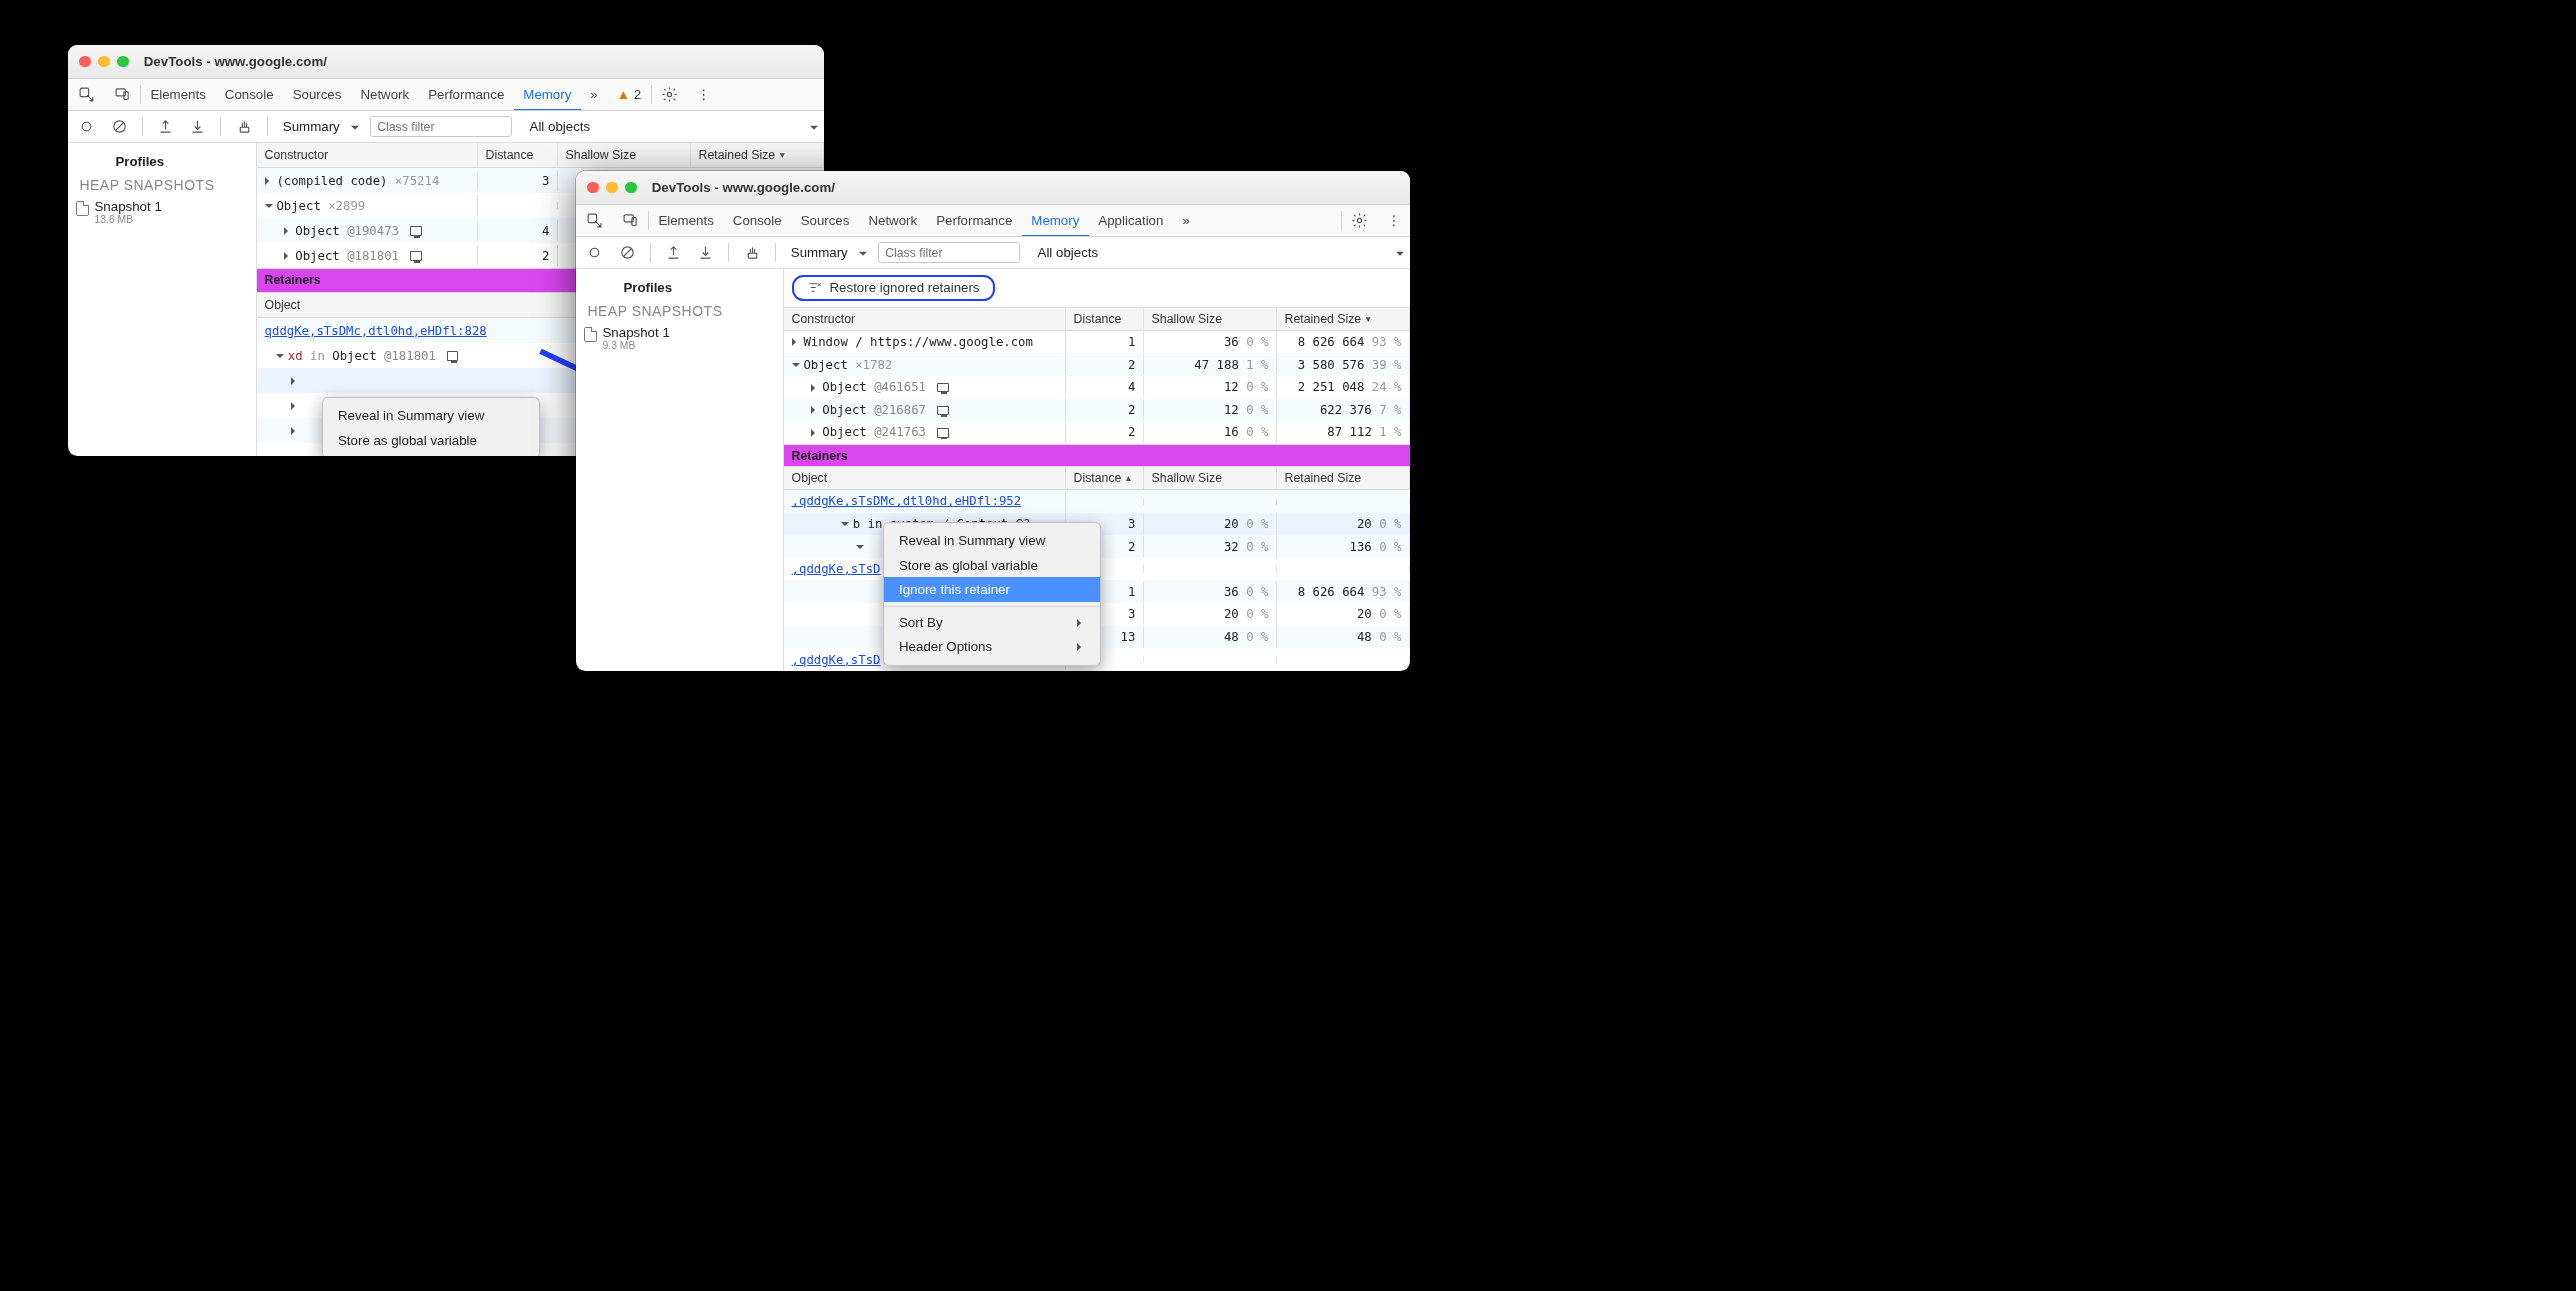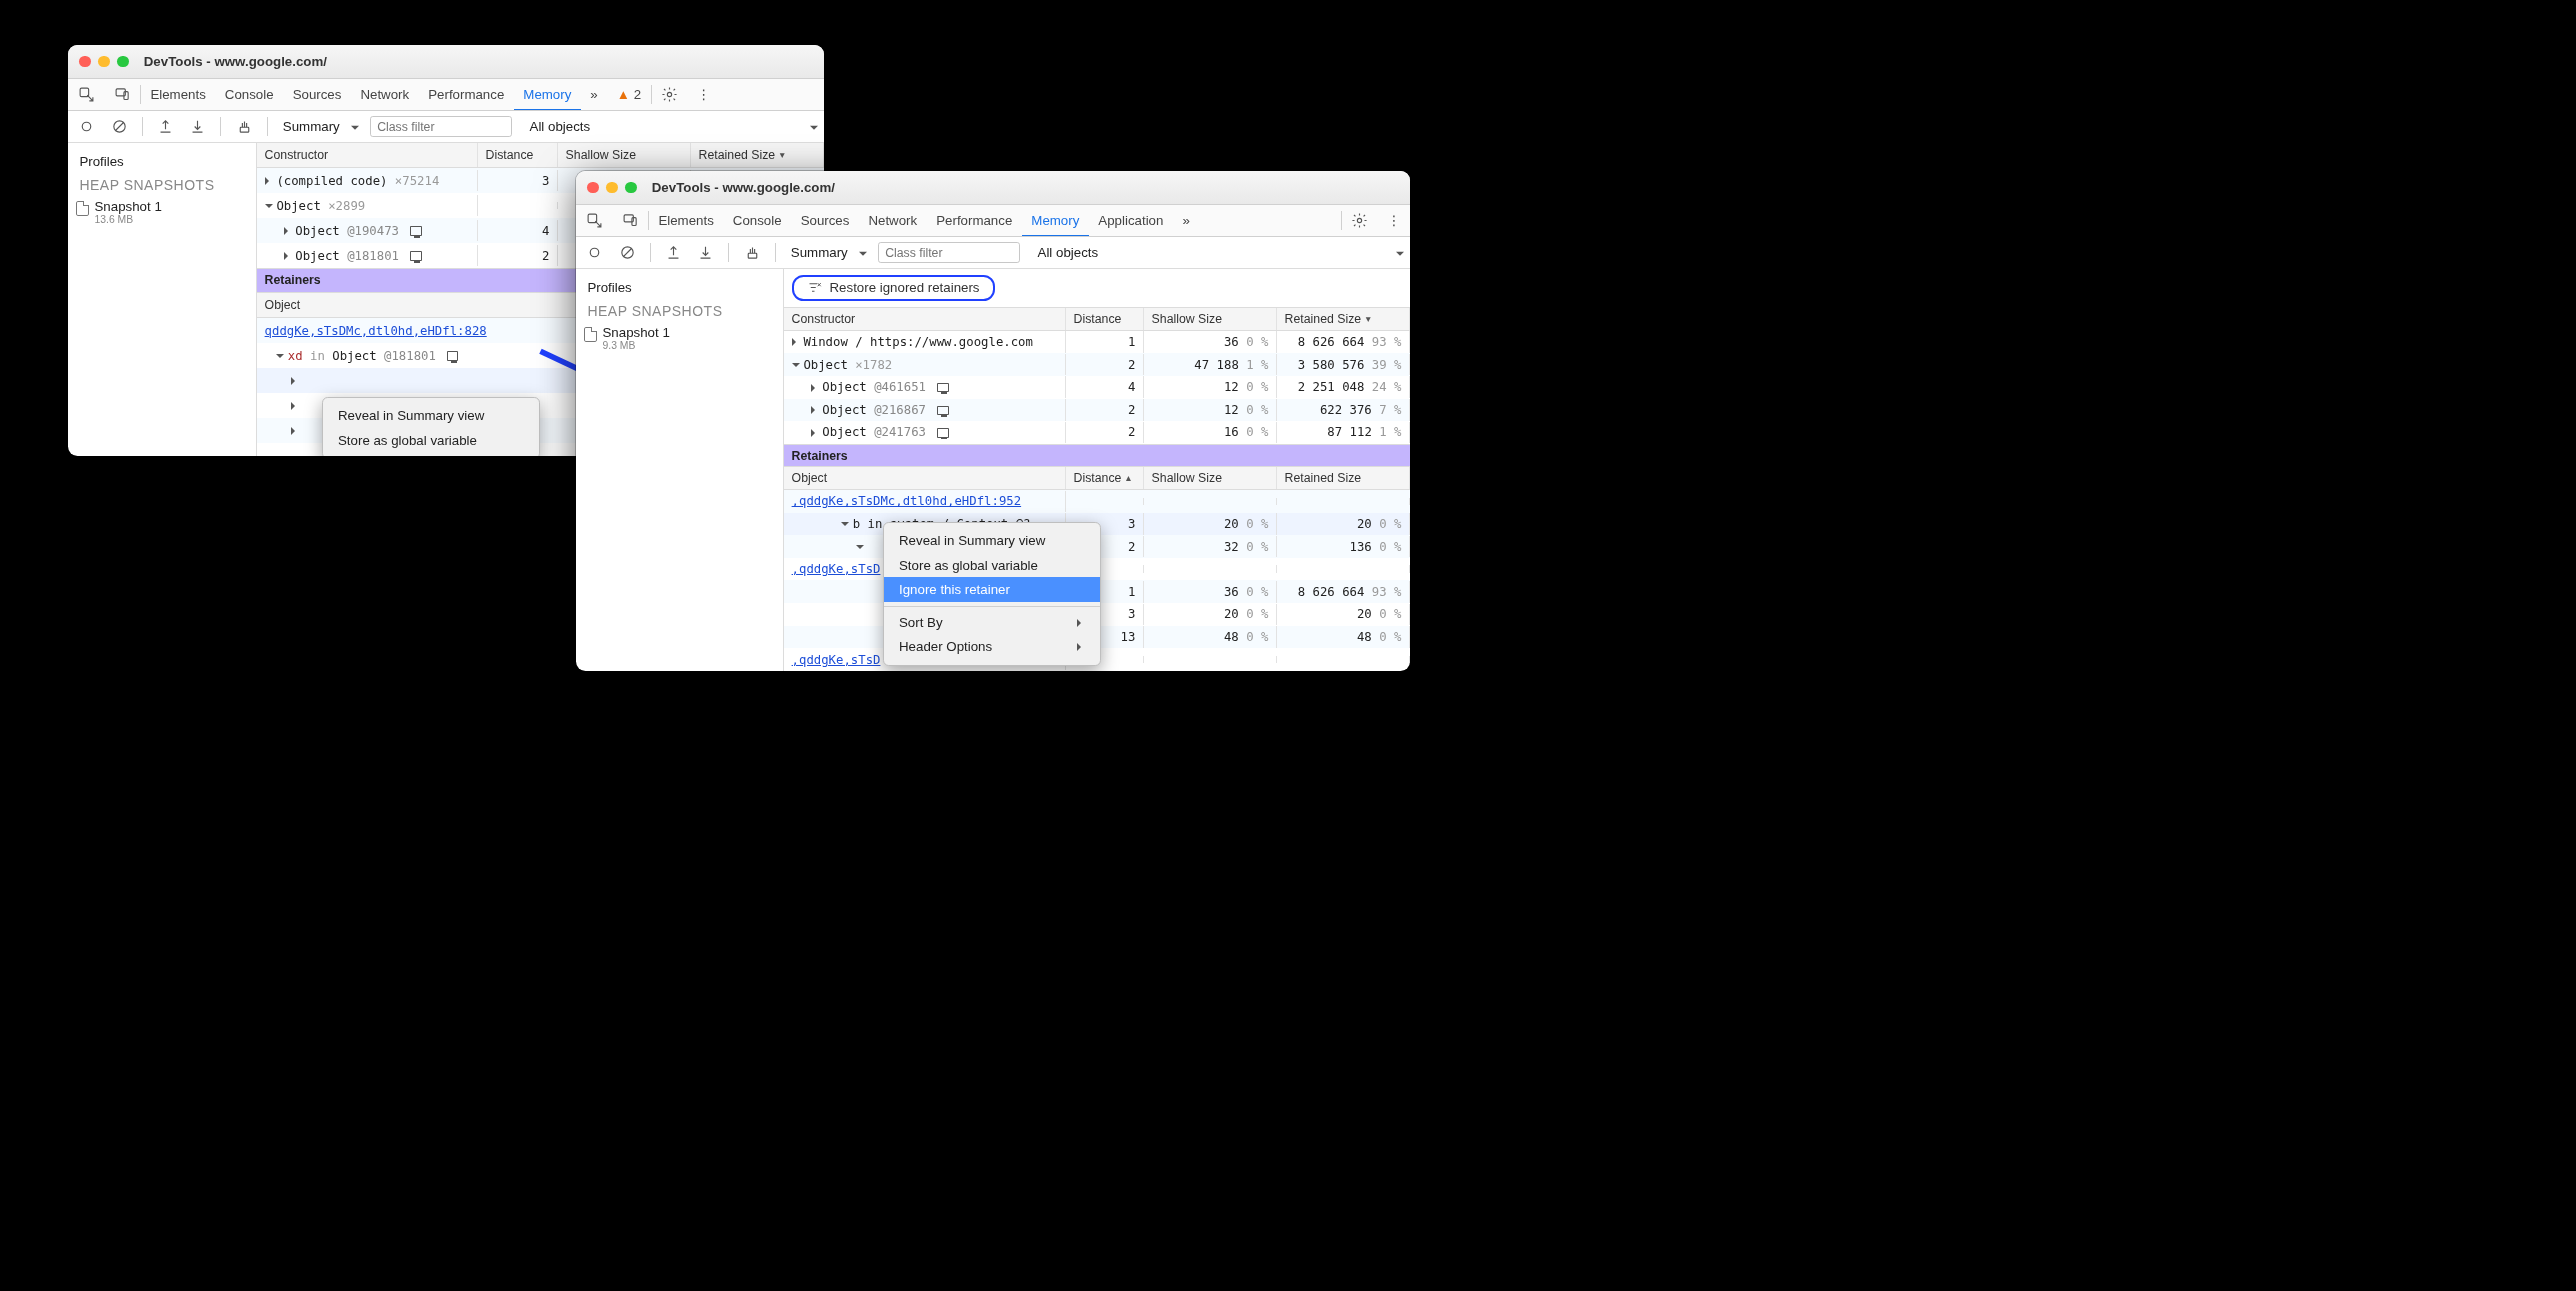--- a/index.html
+++ b/index.html
@@ -64,21 +64,21 @@
   .dd-caret::after{content:"";display:inline-block;border:4.7px solid transparent;border-top-color:#555;margin-left:5.7px;transform:translateY(2.8px);}
   input.classfilter{
     height:21px; width:142px; padding:1.9px 5.7px;
     border:0.9px solid #c8c8c8; border-radius:2.8px; font-size:12.3px; color:#333;
   }
   .panebody{display:flex; height:calc(100% - 34px - 32px - 32px);}
   .sidebar{
     width:189px; border-right:0.9px solid #dcdcdc; padding:5.7px 0;
     font-size:13.3px;
   }
-  .sidebar .hdr{padding:5.7px 11.4px; font-weight:400;}
+  .sidebar .hdr{padding:5.7px 11.4px; font-weight:700;margin-left:36px;}
   .sidebar .sub{padding:1.9px 11.4px; color:#888; font-size:14px; letter-spacing:0.5px;}
   .snap-item{padding:3.8px 9.5px 3.8px 26.5px; position:relative;}
   .snap-item .ficon{position:absolute;left:7.6px;top:5.7px;width:13.3px;height:15px;border:0.9px solid #777;border-radius:1.9px;}
   .snap-item .ficon::before{content:"";position:absolute;right:-0.9px;top:-0.9px;width:4.7px;height:4.7px;background:#fff;border-left:0.9px solid #777;border-bottom:0.9px solid #777;}
   .snap-item .size{font-size:10.4px;color:#888;}
   .main{flex:1;display:flex;flex-direction:column;min-width:0;}
   .gridhead{
     display:flex; border-bottom:0.9px solid #dcdcdc; height:25px;
     background:#f5f5f5; font-size:12.3px; color:#333;
   }
@@ -97,21 +97,21 @@
   .tri.down{border-top-color:#555;transform:translateY(1.9px);}
   .dimref{color:#999;}
   .atref{color:#888;}
   .mono{font-family:Menlo,Consolas,monospace;}
   .link{color:#1d4ed8;text-decoration:underline;}
   .tokred{color:#aa2e2e;}
   .deviceframe{display:inline-block;width:11.4px;height:9.5px;border:0.9px solid #555;border-radius:0.9px;position:relative;margin-left:3.8px;vertical-align:middle;}
   .deviceframe::after{content:"";position:absolute;left:2.8px;bottom:-2.8px;width:5.7px;height:1.9px;background:#555;}
   .section-title{
     height:25px;border-top:0.9px solid #dcdcdc;border-bottom:0.9px solid #dcdcdc;
-    background:#c4b5fd;font-weight:600;padding:3.8px 7.6px;font-size:12.3px;
+    background:#d946ef;font-weight:600;padding:3.8px 7.6px;font-size:12.3px;
   }
   .ctxmenu{
     position:absolute; background:#f1f1f1; border:0.9px solid #bfbfbf;
     border-radius:5.7px; padding:5.7px 0; box-shadow:0 5.7px 17px rgba(0,0,0,.35);
     font-size:13.3px; color:#222; min-width:218px;
   }
   .ctxmenu .item{padding:4.7px 15px; display:flex; justify-content:space-between; align-items:center;}
   .ctxmenu .item.hi{background:#4a90ff;color:#fff;}
   .ctxmenu hr{border:none;border-top:0.9px solid #cfcfcf;margin:3.8px 0;}
   .chev::after{content:"";display:inline-block;border:4.7px solid transparent;border-left-color:#555;}

